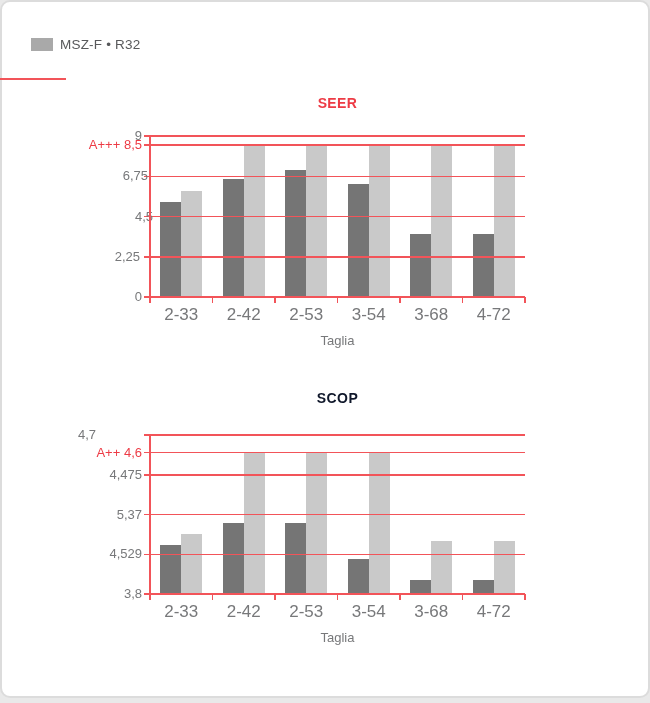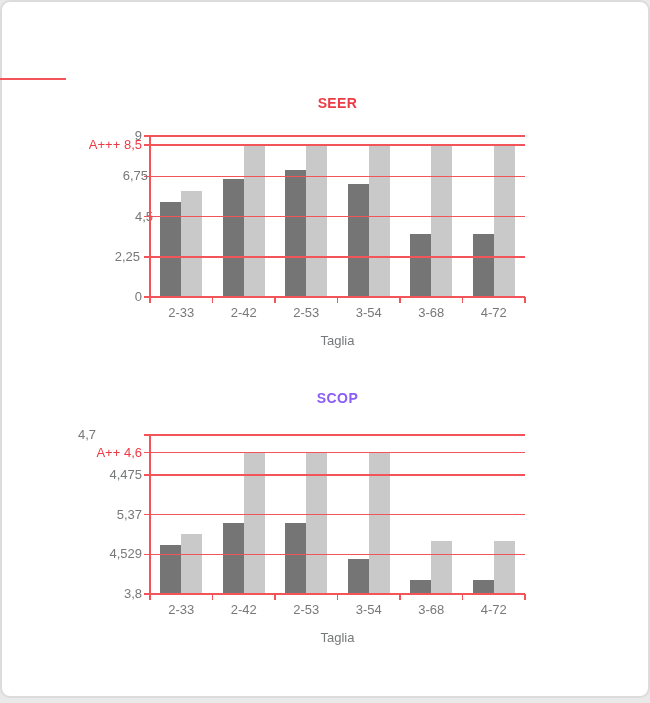--- a/index.html
+++ b/index.html
@@ -11,30 +11,34 @@
   .legend-row{display:flex; align-items:center; height:16px; margin-bottom:1px;}
   .swatch{width:22px; height:13px; margin-right:7px; flex:0 0 auto;}
   .legend-label{font-size:13.5px; color:#58595b; white-space:nowrap; letter-spacing:0.2px;}
   .accent-divider{position:absolute; left:-2px; top:76px; width:66px; height:2px;}
   .chart-title{position:absolute; font-size:14px; font-weight:700; text-align:center; letter-spacing:0.4px;}
   .gridline{position:absolute; height:1.5px;}
   .yaxis{position:absolute; width:1.5px;}
   .xtick-mark{position:absolute; width:1.5px; height:6px;}
   .ytick{position:absolute; font-size:13px; color:#77787a; text-align:right; white-space:nowrap;}
   .ytick.red{font-weight:400;}
-  .xtick{position:absolute; font-size:13px; color:#77787a; text-align:center;}
+  .xtick{position:absolute; font-size:17px; color:#77787a; text-align:center;}
   .axis-title{position:absolute; font-size:13px; color:#77787a; text-align:center;}
   .bar{position:absolute;}
 </style>
 </head>
 <body>
 
 <div class="card">
 
   <div class="legend">
+    <div class="legend-row">
+      <span class="swatch" style="background: rgb(169, 169, 169);"></span>
+      <span class="legend-label">MSZ-F • R32</span>
+    </div>
   </div>
 
   <div class="accent-divider" style="background: rgb(242, 84, 89);"></div>
 
   <div id="charts">
       <div class="chart-title" style="left: 148px; top: 93px; width: 375px; color: rgb(237, 59, 69);">SEER</div>
       <div class="bar" style="left: 158.25px; top: 200.189px; width: 21px; height: 94.8111px; background: rgb(117, 117, 117);"></div>
       <div class="bar" style="left: 220.75px; top: 176.933px; width: 21px; height: 118.067px; background: rgb(117, 117, 117);"></div>
       <div class="bar" style="left: 283.25px; top: 167.989px; width: 21px; height: 127.011px; background: rgb(117, 117, 117);"></div>
       <div class="bar" style="left: 345.75px; top: 182.3px; width: 21px; height: 112.7px; background: rgb(117, 117, 117);"></div>
@@ -66,21 +70,21 @@
       <div class="xtick-mark" style="left: 397.25px; top: 295px; background: rgb(242, 84, 89);"></div>
       <div class="xtick-mark" style="left: 459.75px; top: 295px; background: rgb(242, 84, 89);"></div>
       <div class="xtick-mark" style="left: 522.25px; top: 295px; background: rgb(242, 84, 89);"></div>
       <div class="xtick" style="left: 148px; top: 303px; width: 62.5px;">2-33</div>
       <div class="xtick" style="left: 210.5px; top: 303px; width: 62.5px;">2-42</div>
       <div class="xtick" style="left: 273px; top: 303px; width: 62.5px;">2-53</div>
       <div class="xtick" style="left: 335.5px; top: 303px; width: 62.5px;">3-54</div>
       <div class="xtick" style="left: 398px; top: 303px; width: 62.5px;">3-68</div>
       <div class="xtick" style="left: 460.5px; top: 303px; width: 62.5px;">4-72</div>
       <div class="axis-title" style="left: 148px; top: 331px; width: 375px;">Taglia</div>
-      <div class="chart-title" style="left: 148px; top: 388px; width: 375px; color: #8b5cf6;">SCOP</div>
+      <div class="chart-title" style="left: 148px; top: 388px; width: 375px; color: #0f172a;">SCOP</div>
       <div class="bar" style="left: 158.25px; top: 542.533px; width: 21px; height: 49.4667px; background: rgb(117, 117, 117);"></div>
       <div class="bar" style="left: 220.75px; top: 521.333px; width: 21px; height: 70.6667px; background: rgb(117, 117, 117);"></div>
       <div class="bar" style="left: 283.25px; top: 521.333px; width: 21px; height: 70.6667px; background: rgb(117, 117, 117);"></div>
       <div class="bar" style="left: 345.75px; top: 556.667px; width: 21px; height: 35.3333px; background: rgb(117, 117, 117);"></div>
       <div class="bar" style="left: 408.25px; top: 577.867px; width: 21px; height: 14.1333px; background: rgb(117, 117, 117);"></div>
       <div class="bar" style="left: 470.75px; top: 577.867px; width: 21px; height: 14.1333px; background: rgb(117, 117, 117);"></div>
       <div class="bar" style="left: 179.25px; top: 531.933px; width: 21px; height: 60.0667px; background: rgb(201, 201, 201);"></div>
       <div class="bar" style="left: 241.75px; top: 450.667px; width: 21px; height: 141.333px; background: rgb(201, 201, 201);"></div>
       <div class="bar" style="left: 304.25px; top: 450.667px; width: 21px; height: 141.333px; background: rgb(201, 201, 201);"></div>
       <div class="bar" style="left: 366.75px; top: 450.667px; width: 21px; height: 141.333px; background: rgb(201, 201, 201);"></div>

